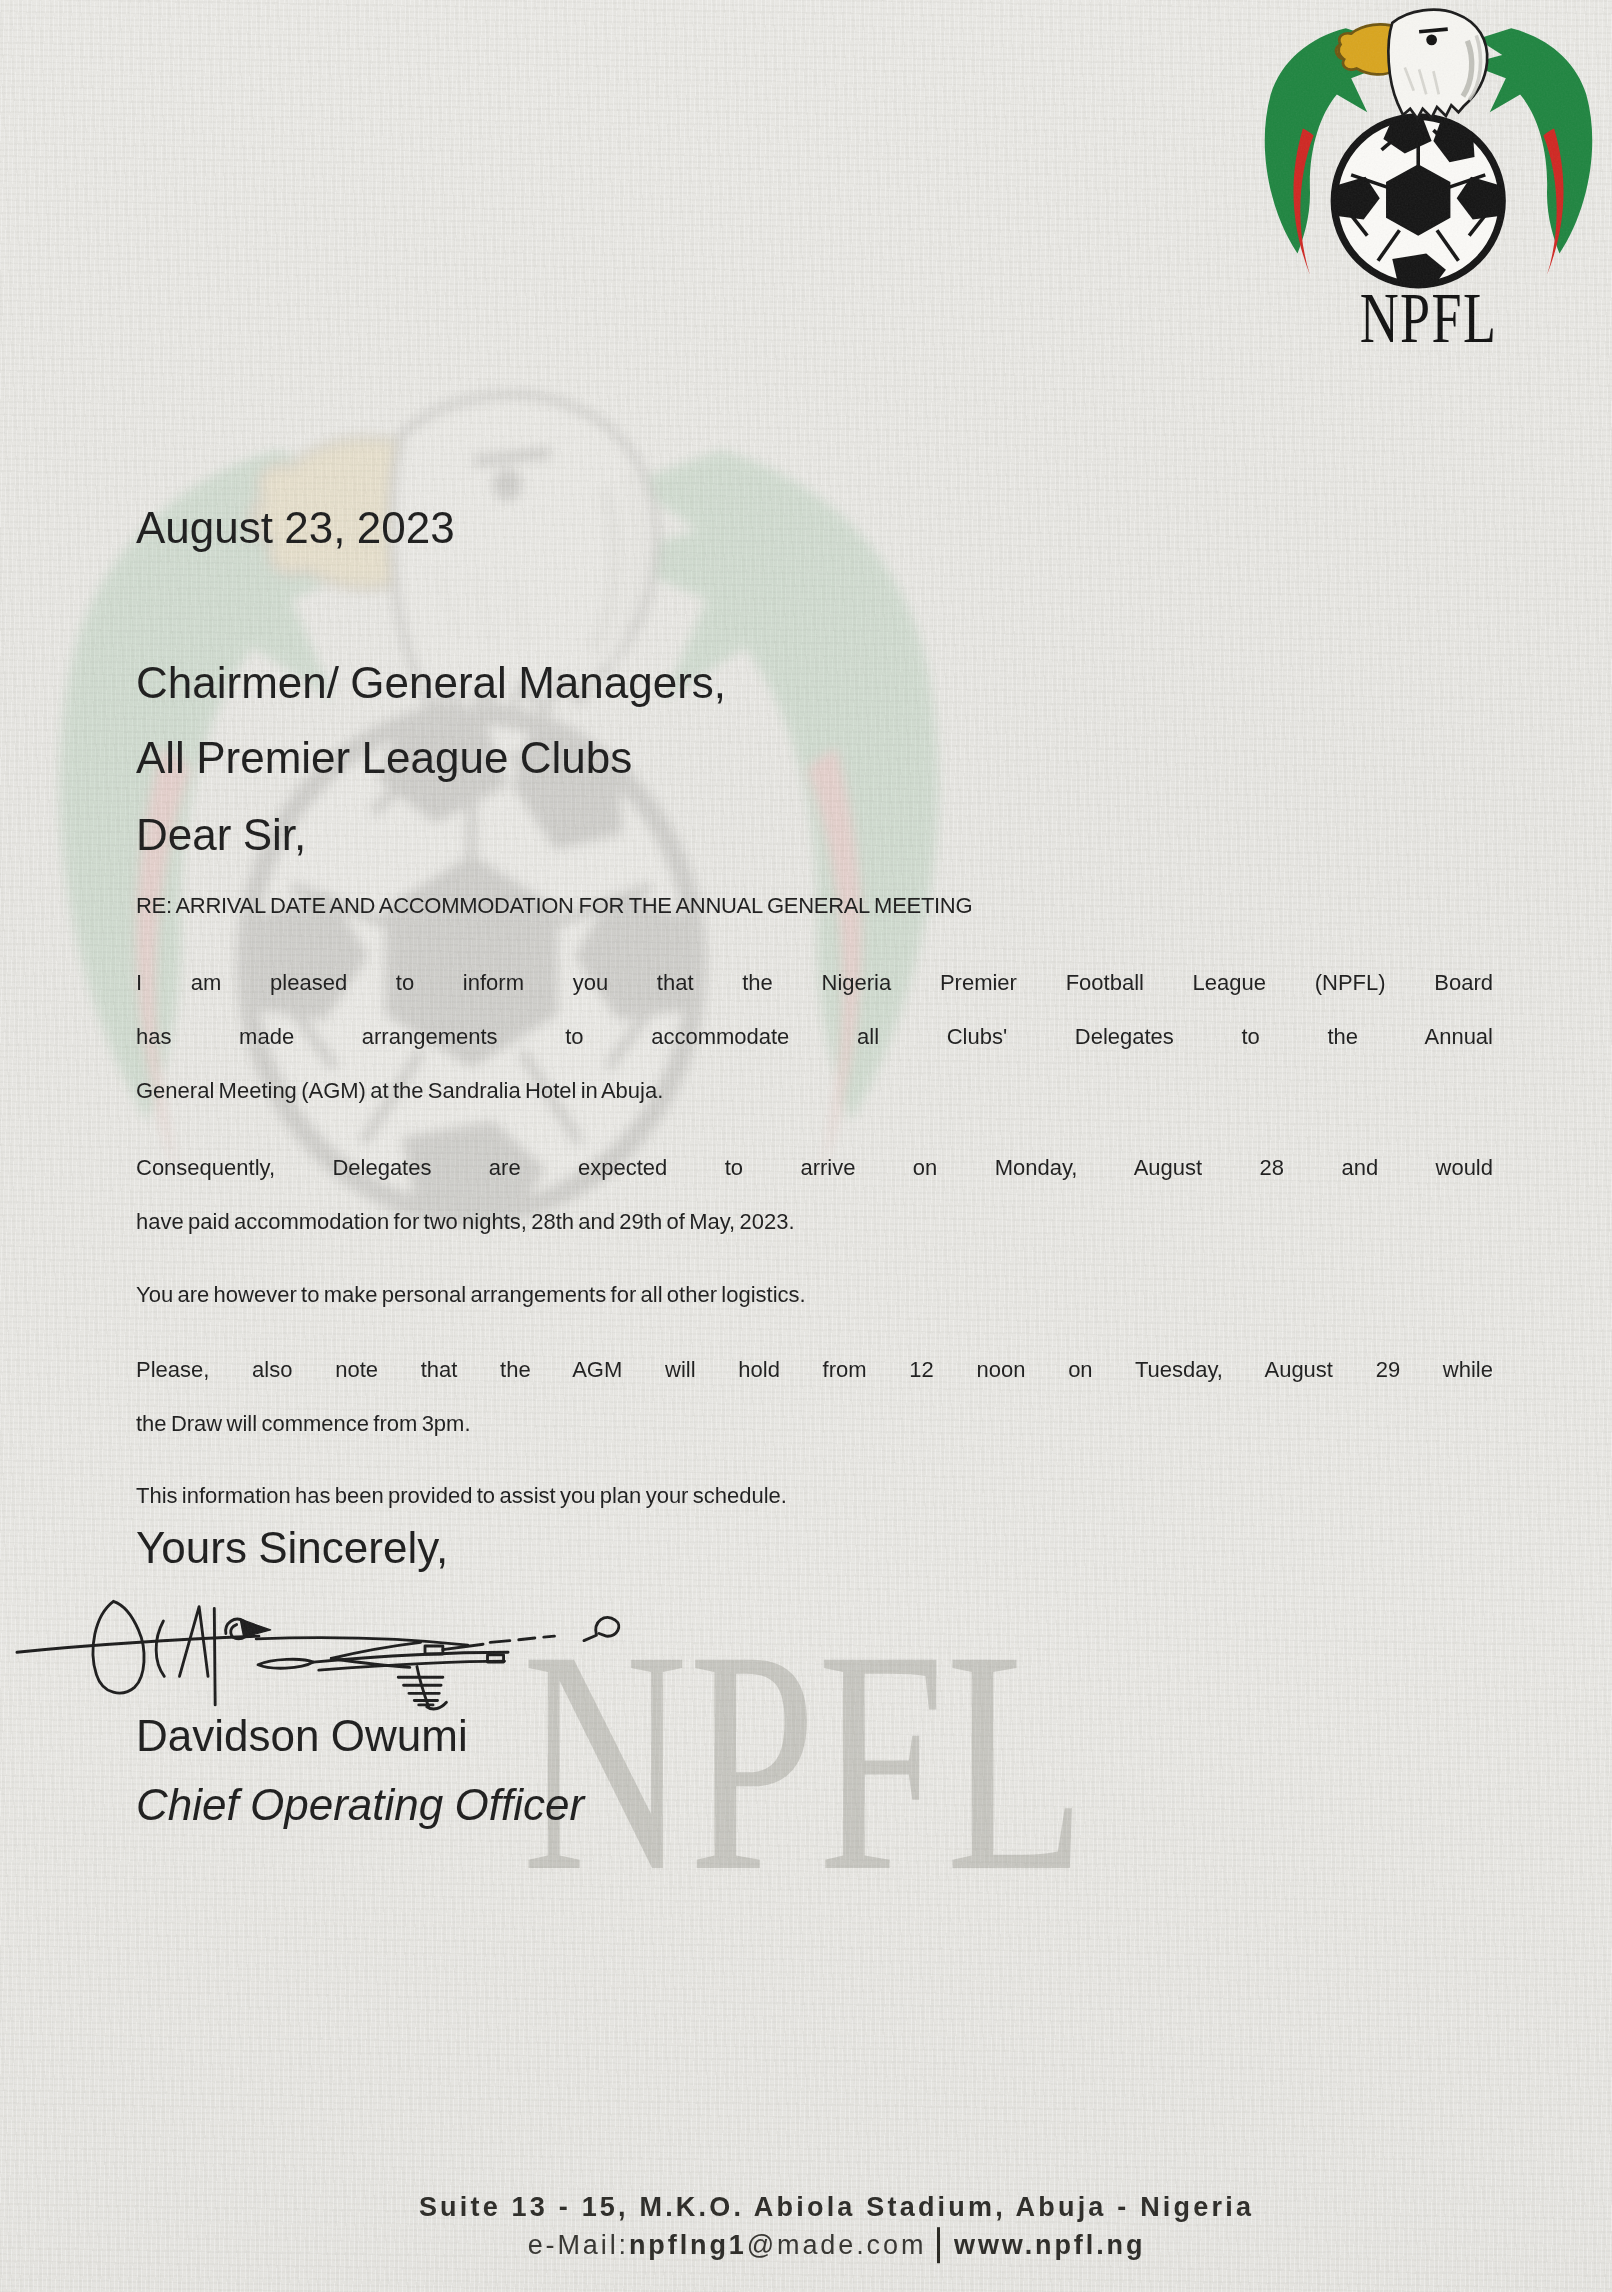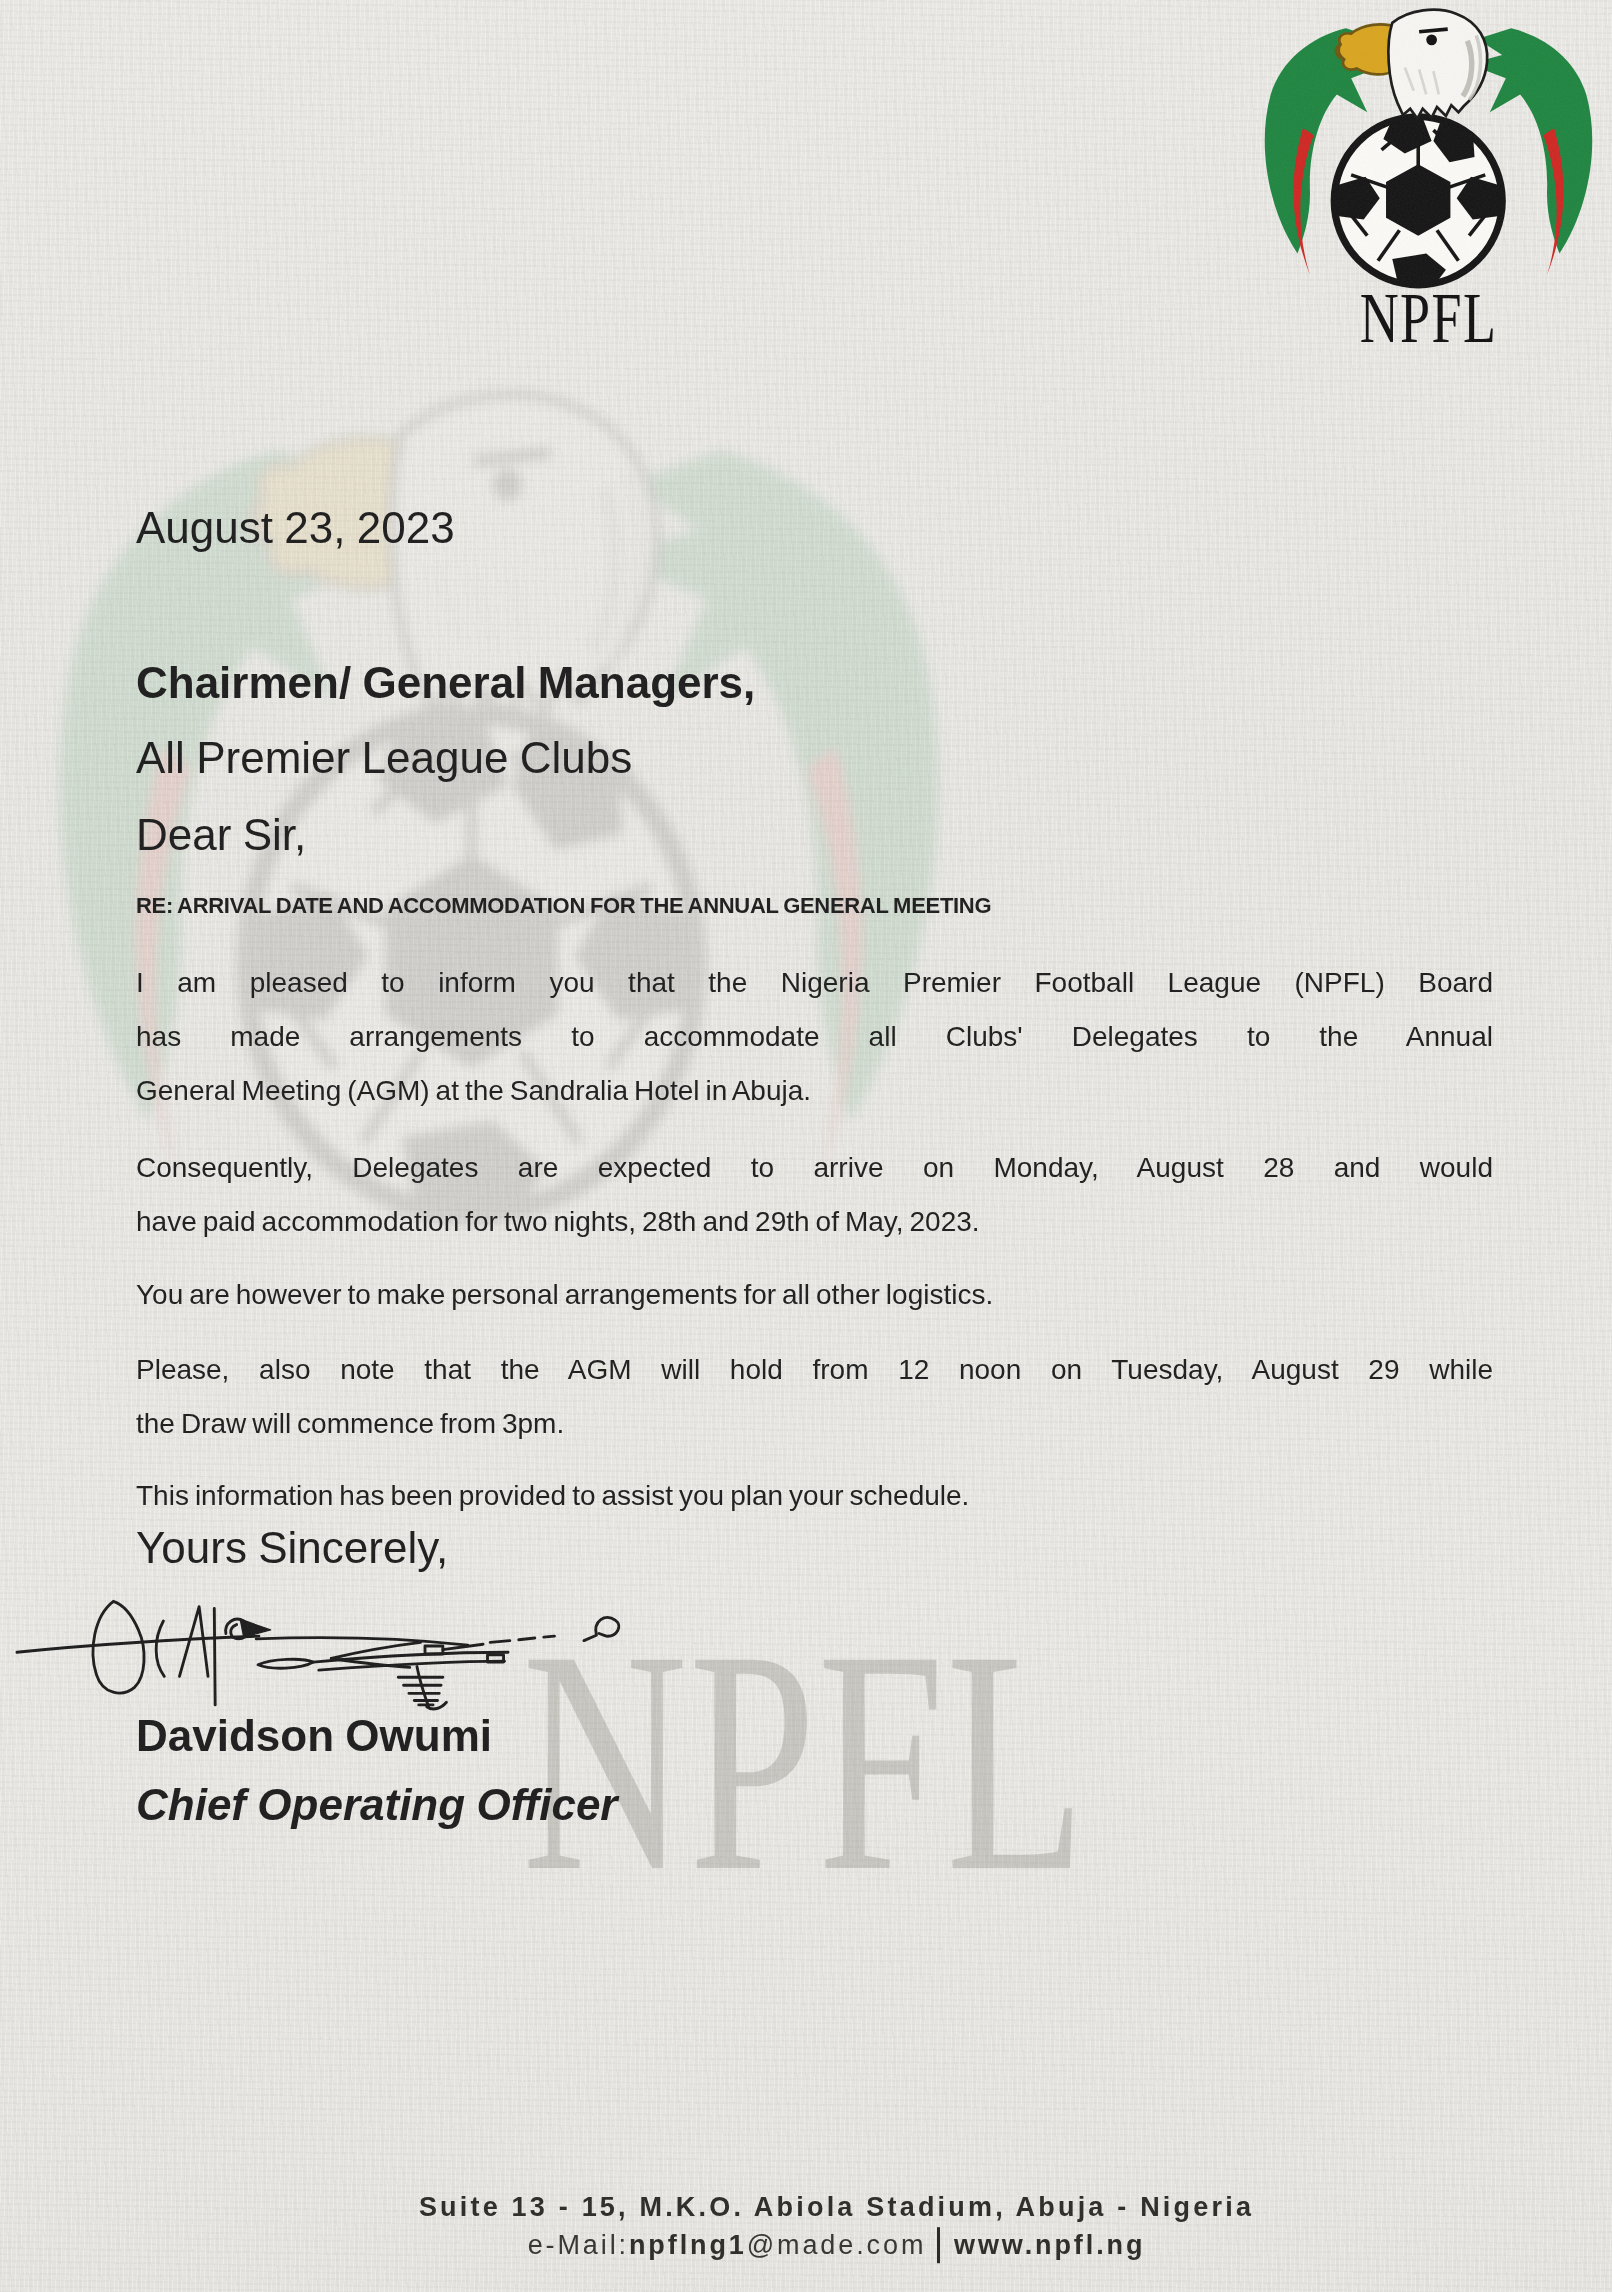--- a/index.html
+++ b/index.html
@@ -32,24 +32,24 @@
   .crest{position:absolute;left:1247px;top:5.4px;width:363px;height:358px;}
   .crest svg.graphic{position:absolute;left:0;top:0;}
   .crest .wordmark{
     position:absolute;left:0;top:277px;width:363px;
     text-align:center;font-family:"Liberation Serif","DejaVu Serif",serif;
     font-size:72px;line-height:1;letter-spacing:1.8px;color:#101010;
     transform:scaleX(0.75);
   }
   
   .tline{position:absolute;left:136px;line-height:54px;font-size:44px;white-space:nowrap;word-spacing:-0.9px;}
-  .b{font-weight:700;}
+  .b{font-weight:400;}
   .subject{font-size:22px;letter-spacing:-0.3px;}
   .para{position:absolute;left:136px;width:1357px;}
-  .pline{height:54px;line-height:54px;font-size:28px;word-spacing:-1.8px;overflow:hidden;}
+  .pline{height:54px;line-height:54px;font-size:22px;word-spacing:-1.8px;overflow:hidden;}
   .jl{text-align:justify;text-align-last:justify;}
   .jl::after{content:"";display:inline-block;width:100%;height:0;}
   .signer-title{font-style:italic;}
   .sig{position:absolute;left:7.2px;top:1596px;}
   
   .footer{position:absolute;left:0;right:0;top:2192px;text-align:center;color:#2b2a26;transform:translateX(30px);}
   .footer .l1{font-size:27px;font-weight:700;letter-spacing:3.2px;line-height:30px;}
   .footer .l2{font-size:27px;letter-spacing:2.9px;line-height:36px;margin-top:5.4px;}
   .footer .lt{font-weight:400;color:#34332f;}
   .footer .bd{font-weight:700;}

